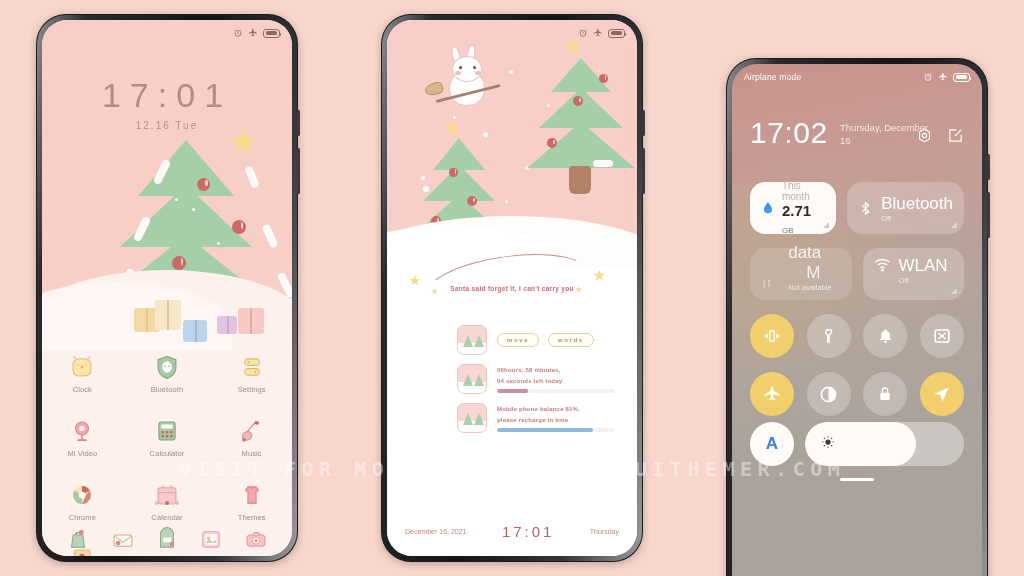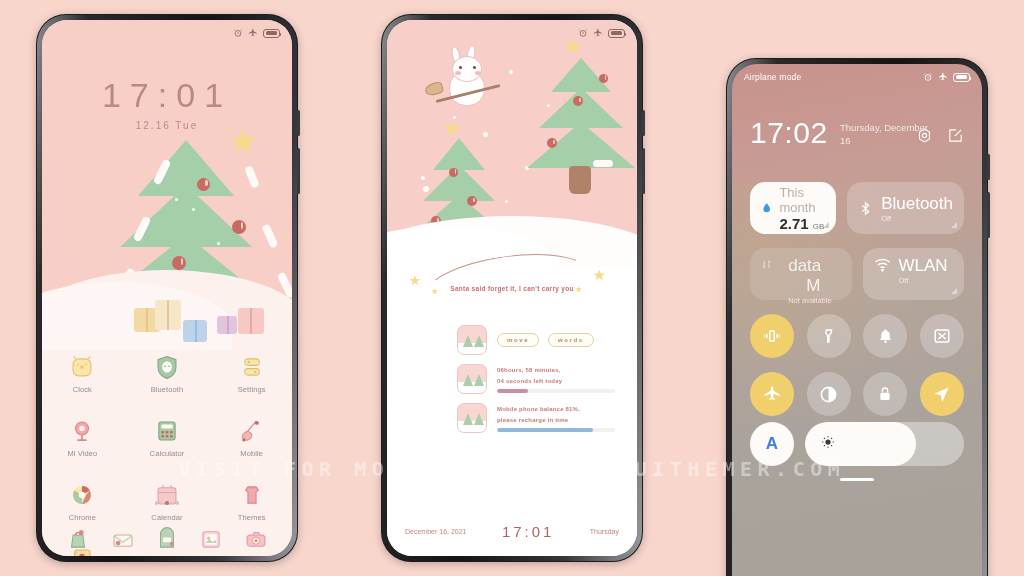--- a/index.html
+++ b/index.html
@@ -192,21 +192,21 @@
   .p3-head { position:absolute; left:18px; top:52px; right:18px; }
   .p3-time { font-size:30px; color:#fff; font-weight:300; letter-spacing:.5px; display:inline-block; vertical-align:bottom;}
   .p3-dateblk { display:inline-block; vertical-align:bottom; margin-left:8px; margin-bottom:3px; width:96px; }
   .p3-date { font-size:9.5px; color:#f2e9e6; line-height:1.3; }
   .p3-headicons { position:absolute; right:0; bottom:2px; display:flex; gap:14px; }
 
   .p3-tiles { position:absolute; left:18px; right:18px; top:118px; display:flex; gap:11px; }
   .tile { flex:1; height:52px; border-radius:15px; position:relative; padding:8px 11px; }
   .tile.data-card { background:#fdfaf8; }
   .tile.frost { background: rgba(255,255,255,.22); }
-  .tile-t { font-size:13px; color:#b9b1ab; }
+  .tile-t { font-size:10px; color:#b9b1ab; }
   .tile-v { font-size:15px; color:#2f2f2f; font-weight:bold; }
   .tile-v span { font-size:8px; font-weight:normal; color:#777; }
   .tile-name { font-size:17px; color:#fff; }
   .tile-sub  { font-size:7.5px; color:rgba(255,255,255,.72); }
   .corner { position:absolute; right:7px; bottom:6px; width:0; height:0;
             border-left:6px solid transparent; border-bottom:6px solid rgba(255,255,255,.45); }
   .tile.data-card .corner { border-bottom-color: rgba(0,0,0,.18); }
 
   .toggles { position:absolute; left:18px; right:18px; top:250px; display:flex; flex-direction:column; gap:14px; }
   .trow { display:flex; justify-content:space-between; }
@@ -375,21 +375,21 @@
           </div>
           <div class="app">
             <div class="app-ico">
               <svg width="26" height="26" viewBox="0 0 32 32">
                 <path d="M21 4c-3 4-9 10-12 15" stroke="#d98b90" stroke-width="1.6" fill="none"></path>
                 <ellipse cx="10" cy="22" rx="6" ry="5" fill="#f3b7b2" stroke="#d98b90" stroke-width="1.3" transform="rotate(-30 10 22)"></ellipse>
                 <circle cx="22" cy="6" r="2.4" fill="#c96a63"></circle>
                 <circle cx="6" cy="27" r="2" fill="#c96a63"></circle>
               </svg>
             </div>
-            <div class="app-lbl">Mobile</div>
+            <div class="app-lbl">Music</div>
           </div>
           <div class="app">
             <div class="app-ico">
               <svg width="26" height="26" viewBox="0 0 32 32">
                 <circle cx="16" cy="16" r="11" fill="#fbe6a8"></circle>
                 <path d="M16 5a11 11 0 0 1 9.5 5.5L16 16z" fill="#c96a63"></path>
                 <path d="M25.5 10.5A11 11 0 0 1 16 27l5-11z" fill="#c96a63" opacity=".75"></path>
                 <path d="M16 27A11 11 0 0 1 6.5 10.5L16 16z" fill="#a8c9a5"></path>
                 <circle cx="16" cy="16" r="4" fill="#fdfbf6"></circle>
               </svg>
@@ -688,21 +688,21 @@
               <div class="tile-name">Bluetooth</div>
               <div class="tile-sub">Off</div>
             </div>
           </div>
           <div class="corner"></div>
         </div>
       </div>
 
       <div class="p3-tiles" style="top:184px;">
         <div class="tile frost" style="background:rgba(255,255,255,.14);">
-          <div style="display:flex;align-items:flex-start;gap:16px;height:100%;">
+          <div style="display:flex;align-items:flex-end;gap:16px;height:100%;">
             <svg width="15" height="17" viewBox="0 0 24 24" fill="none" stroke="rgba(255,255,255,.6)" stroke-width="2">
               <path d="M7 4v16M7 20l-3-3M17 20V4M17 4l3 3"></path>
             </svg>
             <div>
               <div class="tile-name" style="color:rgba(255,255,255,.82);">
                 <span>data</span>
                 <span style="margin-left:18px;">M</span>
               </div>
               <div class="tile-sub">Not available</div>
             </div>

